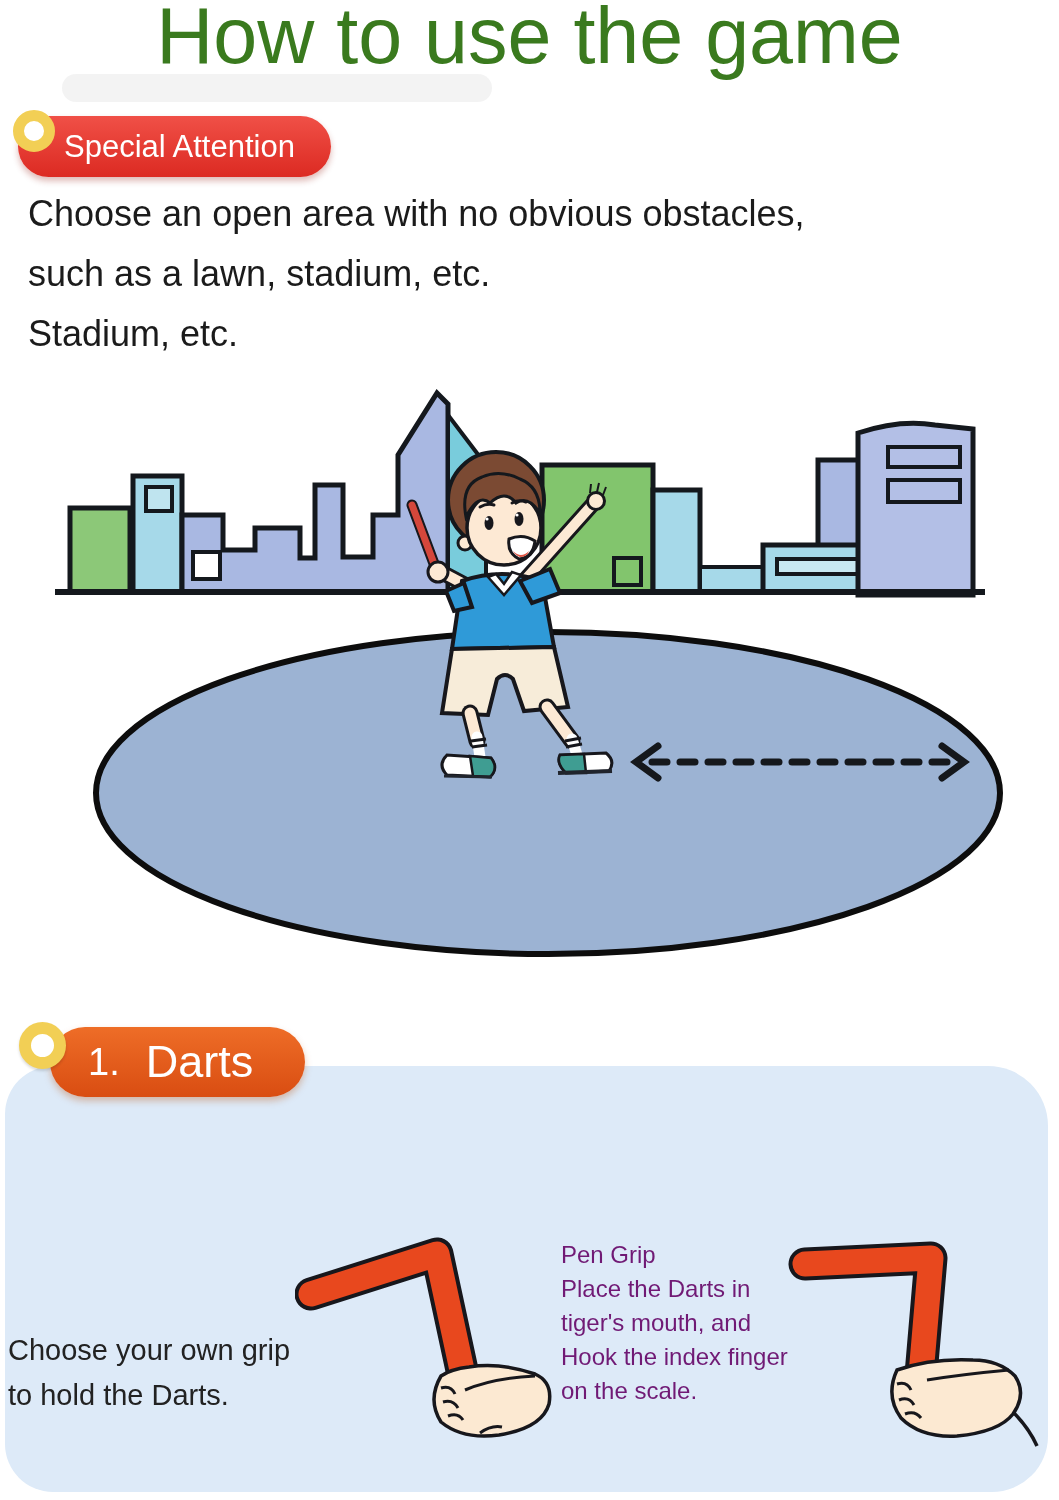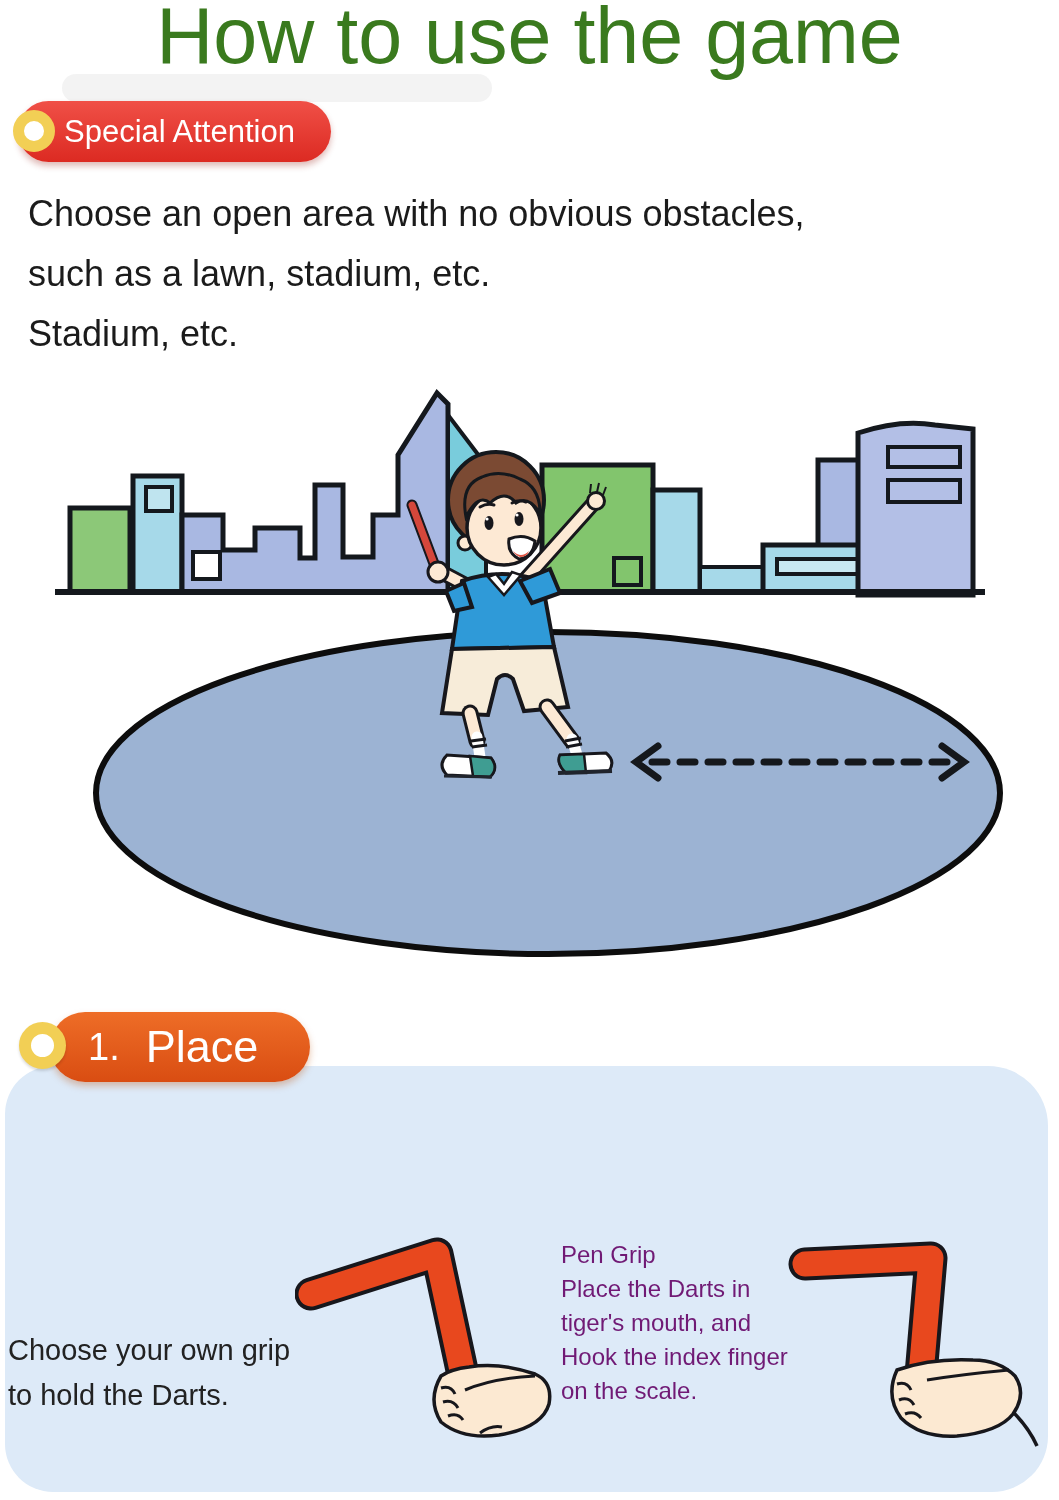--- a/index.html
+++ b/index.html
@@ -8,21 +8,21 @@
 
   
   .title{position:absolute;left:0;top:-8px;width:1059px;text-align:center;
          font-size:79px;line-height:88px;font-weight:400;color:#3a7a1e;letter-spacing:0px;}
 
   
   .ghost-band{position:absolute;left:62px;top:74px;width:430px;height:28px;
               background:#ececec;border-radius:14px;opacity:.65;}
 
   
-  .pill{position:absolute;display:flex;align-items:center;color:#ffffff;white-space:nowrap;}
+  .pill{position:absolute;display:flex;align-items:center;color:#ffffff;white-space:nowrap;margin-top:15px;}
   .pill-special{left:18px;top:101px;height:61px;border-radius:32px;
                 background:linear-gradient(#f05047,#dc2a22);
                 padding:0 36px 0 46px;font-size:31px;
                 box-shadow:0 4px 6px rgba(150,25,18,.30);}
   .pill-grip{left:50px;top:1012px;height:70px;border-radius:36px;
              background:linear-gradient(#ee6d27,#d94d12);
              padding:0 52px 0 38px;
              box-shadow:0 4px 7px rgba(190,85,20,.35);z-index:3;}
   .pill-grip .num{font-size:38px;margin-right:26px;}
   .pill-grip .lbl{font-size:45px;}
@@ -148,21 +148,21 @@
       <line x1="566" y1="362" x2="582" y2="359" stroke="#17171c" stroke-width="3"></line>
       <path d="M560,370 L606,368 Q616,376 609,386 L566,388 Q556,378 560,370 Z" fill="#ffffff" stroke="#17171c" stroke-width="3"></path>
       <path d="M560,370 L584,369 L586,388 L566,388 Q556,378 560,370 Z" fill="#3f9d92" stroke="#17171c" stroke-width="2.5"></path>
       <line x1="558" y1="388" x2="612" y2="386" stroke="#20242c" stroke-width="4"></line>
     </g>
   </svg>
 
   <div class="panel"></div>
   <div class="pill pill-grip">
     <span class="num">1.</span>
-    <span class="lbl">Place</span>
+    <span class="lbl">Darts</span>
   </div>
   <div class="donut donut-grip"></div>
 
   <div class="left-note">Choose your own grip
 to hold the Darts.</div>
   <div class="pen-note">Pen Grip
 Place the Darts in
 tiger's mouth, and
 Hook the index finger
 on the scale.</div>

